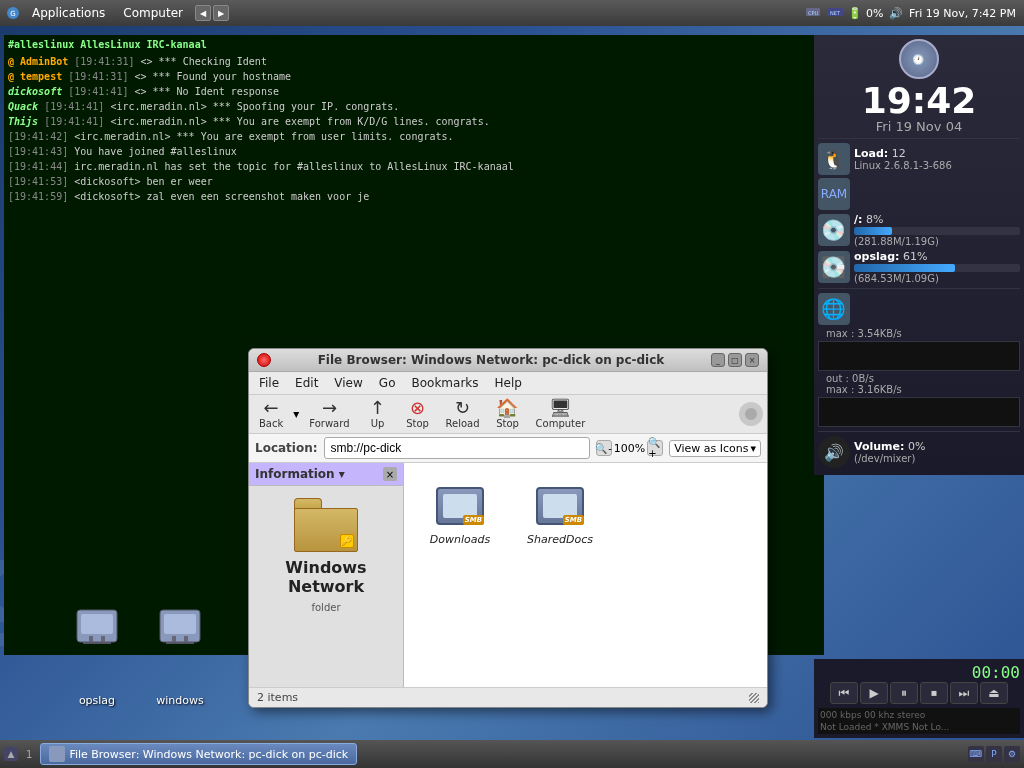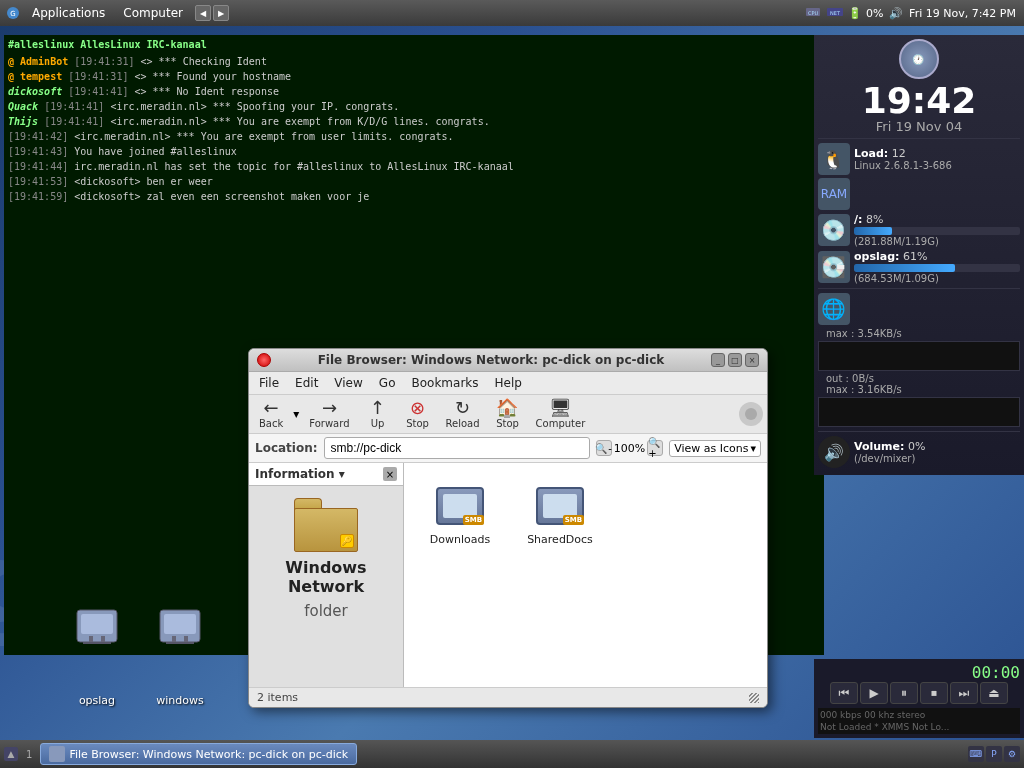--- a/index.html
+++ b/index.html
@@ -408,21 +408,21 @@
       display: flex;
       flex-direction: column;
       overflow-y: auto;
     }
 
     .fb-sidebar-header {
       display: flex;
       align-items: center;
       justify-content: space-between;
       padding: 4px 6px;
-      background: #ffffff;
+      background: #c4b5fd;
       border-bottom: 1px solid #bbb;
       cursor: pointer;
     }
 
     .fb-sidebar-title {
       font-size: 12px;
       font-weight: bold;
       color: #333;
     }
 
@@ -482,34 +482,35 @@
       font-size: 9px;
     }
 
     .fb-sidebar-name {
       font-size: 16px;
       font-weight: bold;
       color: #222;
       text-align: center;
     }
     .fb-sidebar-sub {
-      font-size: 15px;
+      font-size: 10px;
       color: #555;
     }
 
     
     .fb-main {
       flex: 1;
       background: white;
       display: flex;
       flex-wrap: wrap;
       align-content: flex-start;
       padding: 16px;
       gap: 20px;
       overflow-y: auto;
+      font-style: italic;
     }
 
     .fb-file-item {
       display: flex;
       flex-direction: column;
       align-items: center;
       gap: 4px;
       width: 80px;
       cursor: pointer;
       border-radius: 4px;

